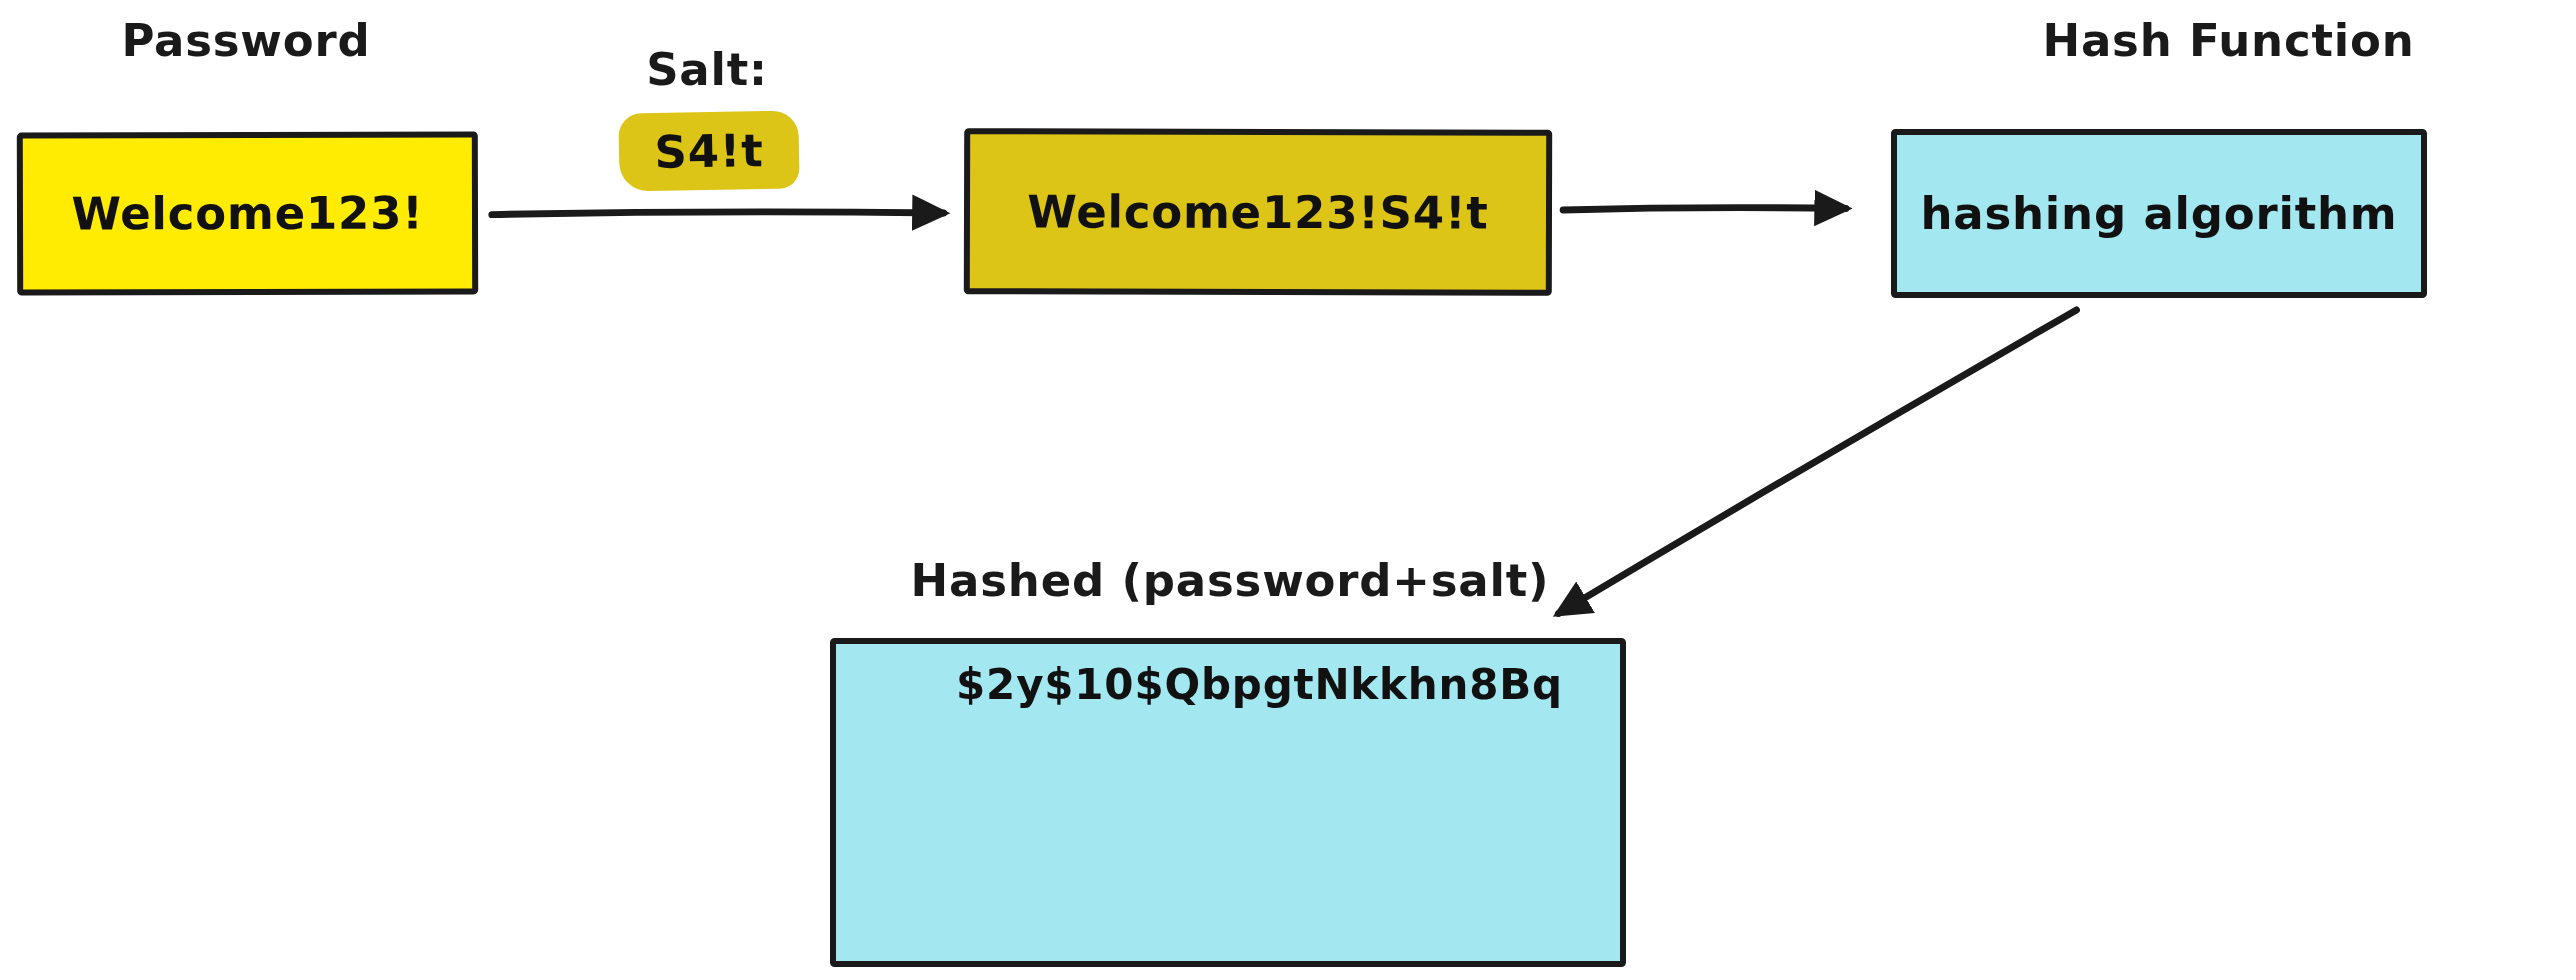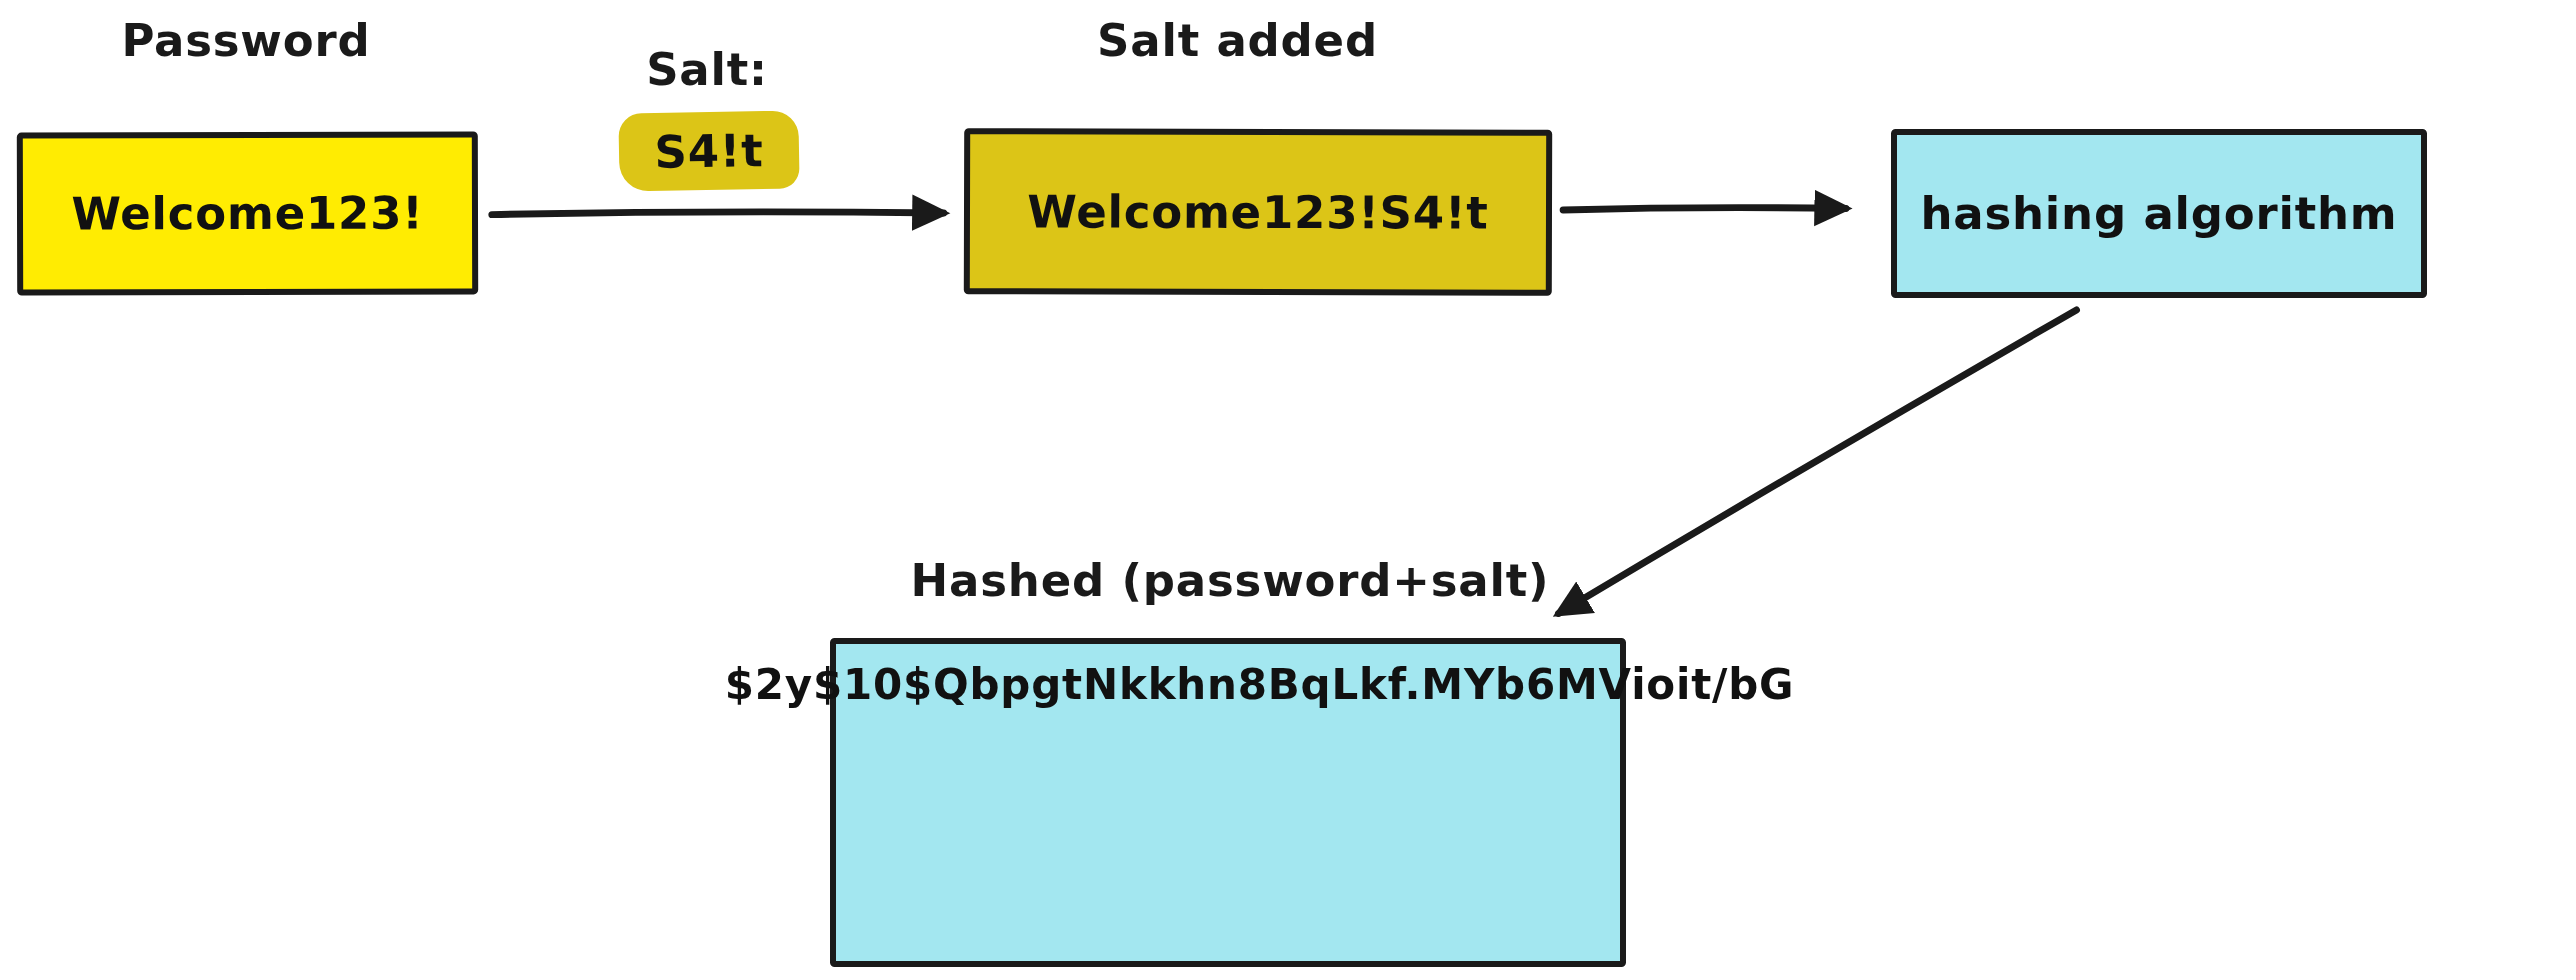--- a/index.html
+++ b/index.html
@@ -97,38 +97,37 @@
         <path d="M0,0.6 L9.2,5 L0,9.4 Z" fill="#1a1a1a"></path>
       </marker>
     </defs>
     <path d="M640 279 Q 935 273 1228 277" fill="none" stroke="#1a1a1a" stroke-width="9" stroke-linecap="round" marker-end="url(#ah)"></path>
     <path d="M2034 273 Q 2215 268 2402 271" fill="none" stroke="#1a1a1a" stroke-width="9" stroke-linecap="round" marker-end="url(#ah)"></path>
     <path d="M2702 403 Q 2360 600 2028 798" fill="none" stroke="#1a1a1a" stroke-width="9" stroke-linecap="round" marker-end="url(#ah)"></path>
   </svg>
 
   <div class="title salt-label">Salt:</div>
   <div class="title password-title">Password</div>
-  <div class="title salt-added-title">Salt added</div>
+  <div class="title hash-title">Hash Function</div>
   <div class="title hashed-title">Hashed (password+salt)</div>
 
   <div class="salt-chip">
     <span>S4!t</span>
   </div>
 
   <div class="box yellow password-box">
     <span>Welcome123!</span>
   </div>
 
   <div class="box gold salt-added-box">
     <span>Welcome123!S4!t</span>
   </div>
 
   <div class="box cyan hash-box">
     <span>hashing algorithm</span>
   </div>
 
   <div class="box cyan hashed-box">
     <span class="hash-line">$2y$10$QbpgtNkkhn8Bq</span>
-    <span class="hash-line">Lkf.MYb6MVioit/bG</span>
   </div>
 
 </div>
 
 
 </body></html>

